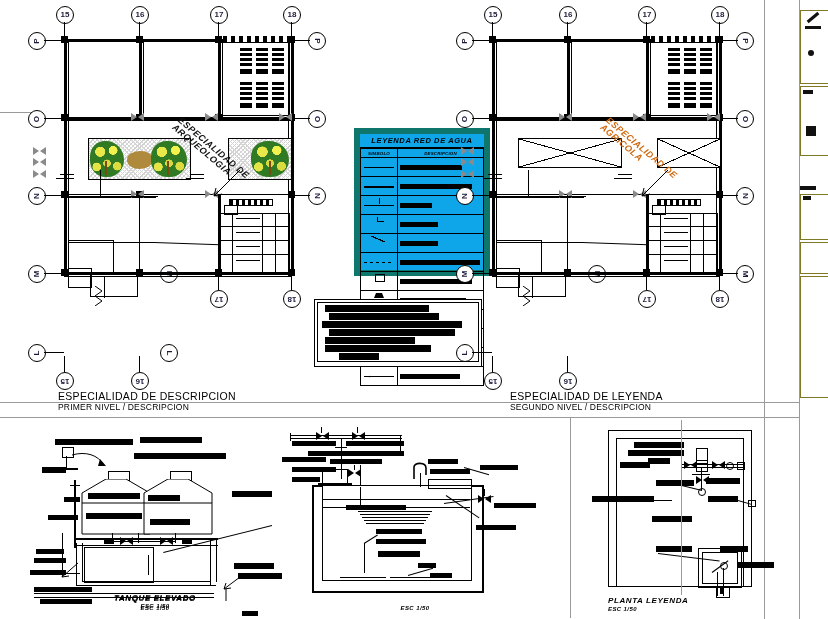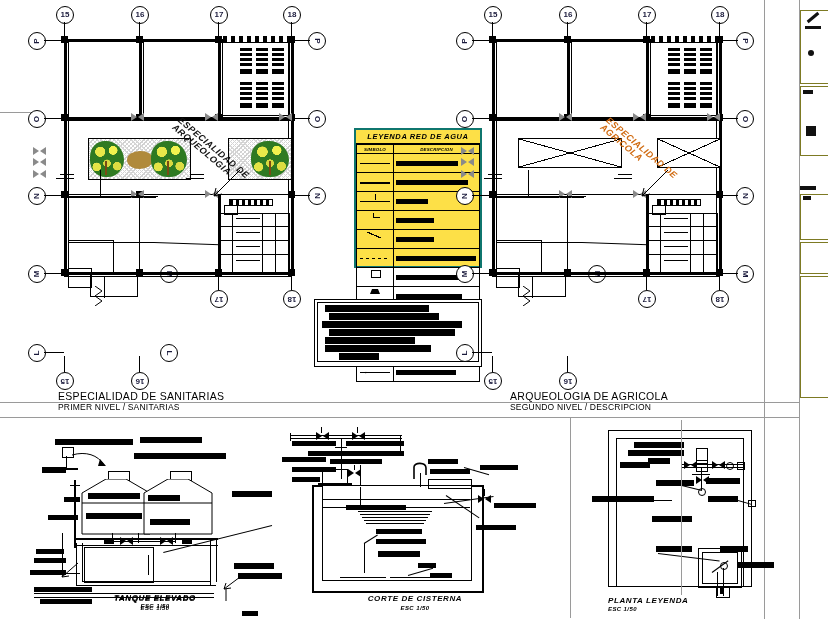--- a/index.html
+++ b/index.html
@@ -64,21 +64,21 @@
   .seat{position:absolute;background:#000;}
 
   
   .stamp{position:absolute;font-weight:700;font-style:italic;white-space:nowrap;
          letter-spacing:0.5px;line-height:1.05;transform-origin:left top;}
   .stamp.arq{color:#111;font-size:9px;}
   .stamp.agr{color:#d06a10;font-size:9px;}
   .stamp span{display:block;}
 
   
-  #legend{position:absolute;border:2px solid #0f766e;background:#fde047;}
+  #legend{position:absolute;border:6px solid #0f766e;background:#0ea5e9;}
   #legend .ltitle{text-align:center;font-size:7.5px;font-weight:700;font-style:italic;
         letter-spacing:.6px;padding:2px 0 2px;border-bottom:1px solid #000;}
   #legend table{border-collapse:collapse;width:100%;}
   #legend th,#legend td{border:1px solid #000;padding:0;height:9px;}
   #legend th{font-size:4.4px;font-weight:700;font-style:italic;letter-spacing:.2px;
         text-align:center;height:8px;}
   #legend td.sym{width:36px;position:relative;}
   #legend td.dsc{padding-left:2px;}
   .redact{display:inline-block;height:5px;background:#000;vertical-align:middle;}
 
@@ -308,22 +308,22 @@
     <div class="dl" style="left:104px;top:276px;width:1px;height:22px;"></div>
     <div class="dl" style="left:90px;top:296px;width:48px;height:1px;"></div>
     <div class="dl" style="left:137px;top:276px;width:1px;height:20px;"></div>
 
     <div class="abs" style="left:94px;top:286px;width:10px;height:20px;">
       <svg width="10" height="20" viewBox="0 0 10 20">
           <path d="M1 0 L8 5 L1 10 L8 15 L1 20" fill="none" stroke="#000" stroke-width="1"></path>
         </svg>
     </div>
 
-    <div class="plantitle" style="left:58px;top:390px;">ESPECIALIDAD DE SANITARIAS</div>
-    <div class="plansub" style="left:58px;top:402px;">PRIMER NIVEL / SANITARIAS</div>
+    <div class="plantitle" style="left:58px;top:390px;">ESPECIALIDAD DE DESCRIPCION</div>
+    <div class="plansub" style="left:58px;top:402px;">PRIMER NIVEL / DESCRIPCION</div>
 
     <div class="stamp arq" style="left:182px;top:116px;transform:rotate(40deg);">
       <span>ESPECIALIDAD DE</span>
       <span>ARQUEOLOGIA</span>
     </div>
     <div class="abs" style="left:208px;top:168px;width:34px;height:34px;">
       <svg width="34" height="34" viewBox="0 0 34 34">
           <path d="M32 2 L6 28 M6 28 L14 26 M6 28 L8 20" fill="none" stroke="#000" stroke-width="1"></path>
         </svg>
     </div>
@@ -609,21 +609,21 @@
     <div class="dl" style="left:50px;top:272px;width:1px;height:24px;"></div>
     <div class="dl" style="left:64px;top:276px;width:1px;height:22px;"></div>
     <div class="dl" style="left:50px;top:296px;width:48px;height:1px;"></div>
     <div class="dl" style="left:97px;top:276px;width:1px;height:20px;"></div>
     <div class="abs" style="left:54px;top:286px;width:10px;height:20px;">
       <svg width="10" height="20" viewBox="0 0 10 20">
           <path d="M1 0 L8 5 L1 10 L8 15 L1 20" fill="none" stroke="#000" stroke-width="1"></path>
         </svg>
     </div>
 
-    <div class="plantitle" style="left:42px;top:390px;">ARQUEOLOGIA DE AGRICOLA</div>
+    <div class="plantitle" style="left:42px;top:390px;">ESPECIALIDAD DE LEYENDA</div>
     <div class="plansub" style="left:42px;top:402px;">SEGUNDO NIVEL / DESCRIPCION</div>
 
     <div class="stamp agr" style="left:142px;top:116px;transform:rotate(40deg);">
       <span>ESPECIALIDAD DE</span>
       <span>AGRICOLA</span>
     </div>
     <div class="abs" style="left:168px;top:168px;width:34px;height:34px;">
       <svg width="34" height="34" viewBox="0 0 34 34">
           <path d="M32 2 L6 28 M6 28 L14 26 M6 28 L8 20" fill="none" stroke="#000" stroke-width="1"></path>
         </svg>
@@ -786,21 +786,20 @@
     <div class="dbar5" style="left:96px;top:114px;width:50px;"></div>
     <div class="dbar" style="left:98px;top:126px;width:42px;"></div>
     <div class="dbar5" style="left:138px;top:138px;width:18px;"></div>
     <div class="dbar5" style="left:150px;top:148px;width:22px;"></div>
     <div class="dl" style="left:84px;top:118px;width:1px;height:30px;"></div>
     <div class="dl" style="left:84px;top:118px;width:16px;height:1px;transform:rotate(-32deg);transform-origin:left center;"></div>
     <div class="dl" style="left:128px;top:150px;width:26px;height:1px;transform:rotate(-16deg);transform-origin:left center;"></div>
     <div class="dl" style="left:60px;top:152px;width:46px;height:1px;"></div>
     <div class="dl" style="left:110px;top:152px;width:44px;height:1px;"></div>
   </div>
-  <div class="dtitle" style="left:280px;top:594px;width:270px;">CORTE DE CISTERNA</div>
   <div class="dscale" style="left:280px;top:605px;width:270px;">ESC  1/50</div>
 
   <div class="abs" style="left:592px;top:420px;width:210px;height:199px;">
     <div class="abs" style="left:16px;top:10px;width:142px;height:155px;border:1px solid #000;background:#fff;"></div>
     <div class="abs" style="left:24px;top:18px;width:126px;height:147px;border:1px solid #000;background:#fff;"></div>
 
     <div class="dbox" style="left:104px;top:28px;width:10px;height:14px;"></div>
     <div class="dbox" style="left:104px;top:40px;width:10px;height:10px;"></div>
     <div class="dl" style="left:90px;top:44px;width:62px;height:1px;"></div>
     <div class="dl" style="left:90px;top:47px;width:62px;height:1px;"></div>

